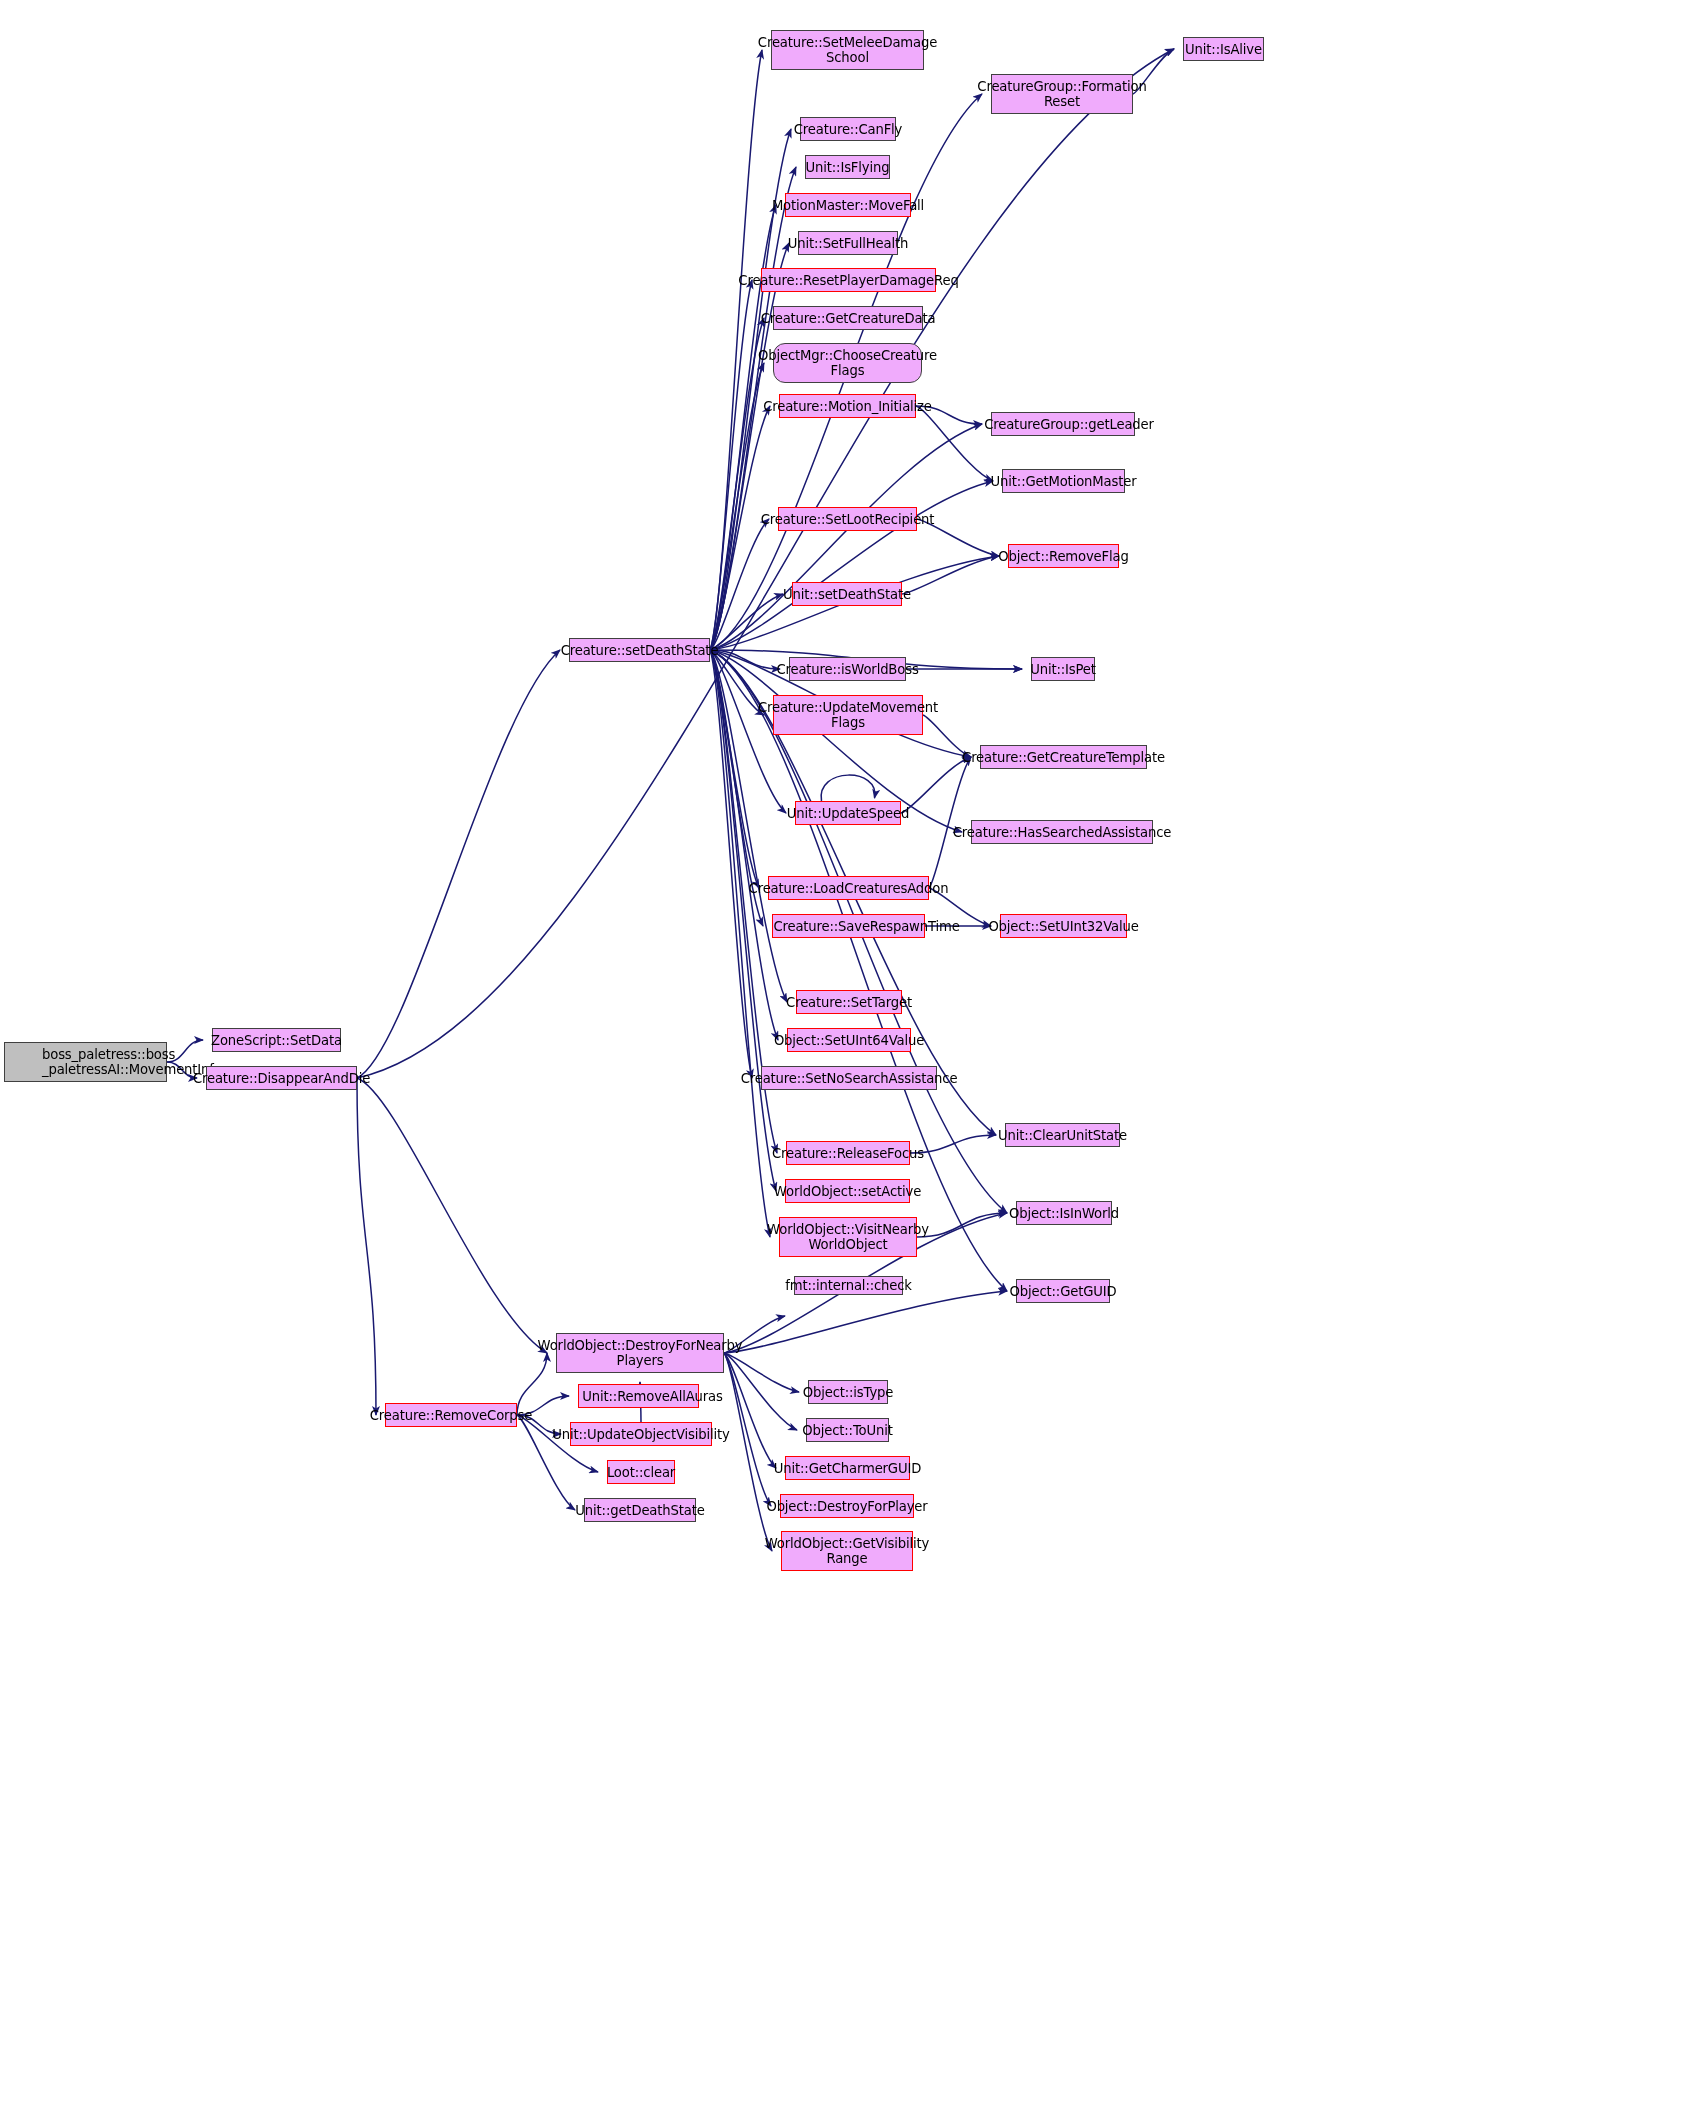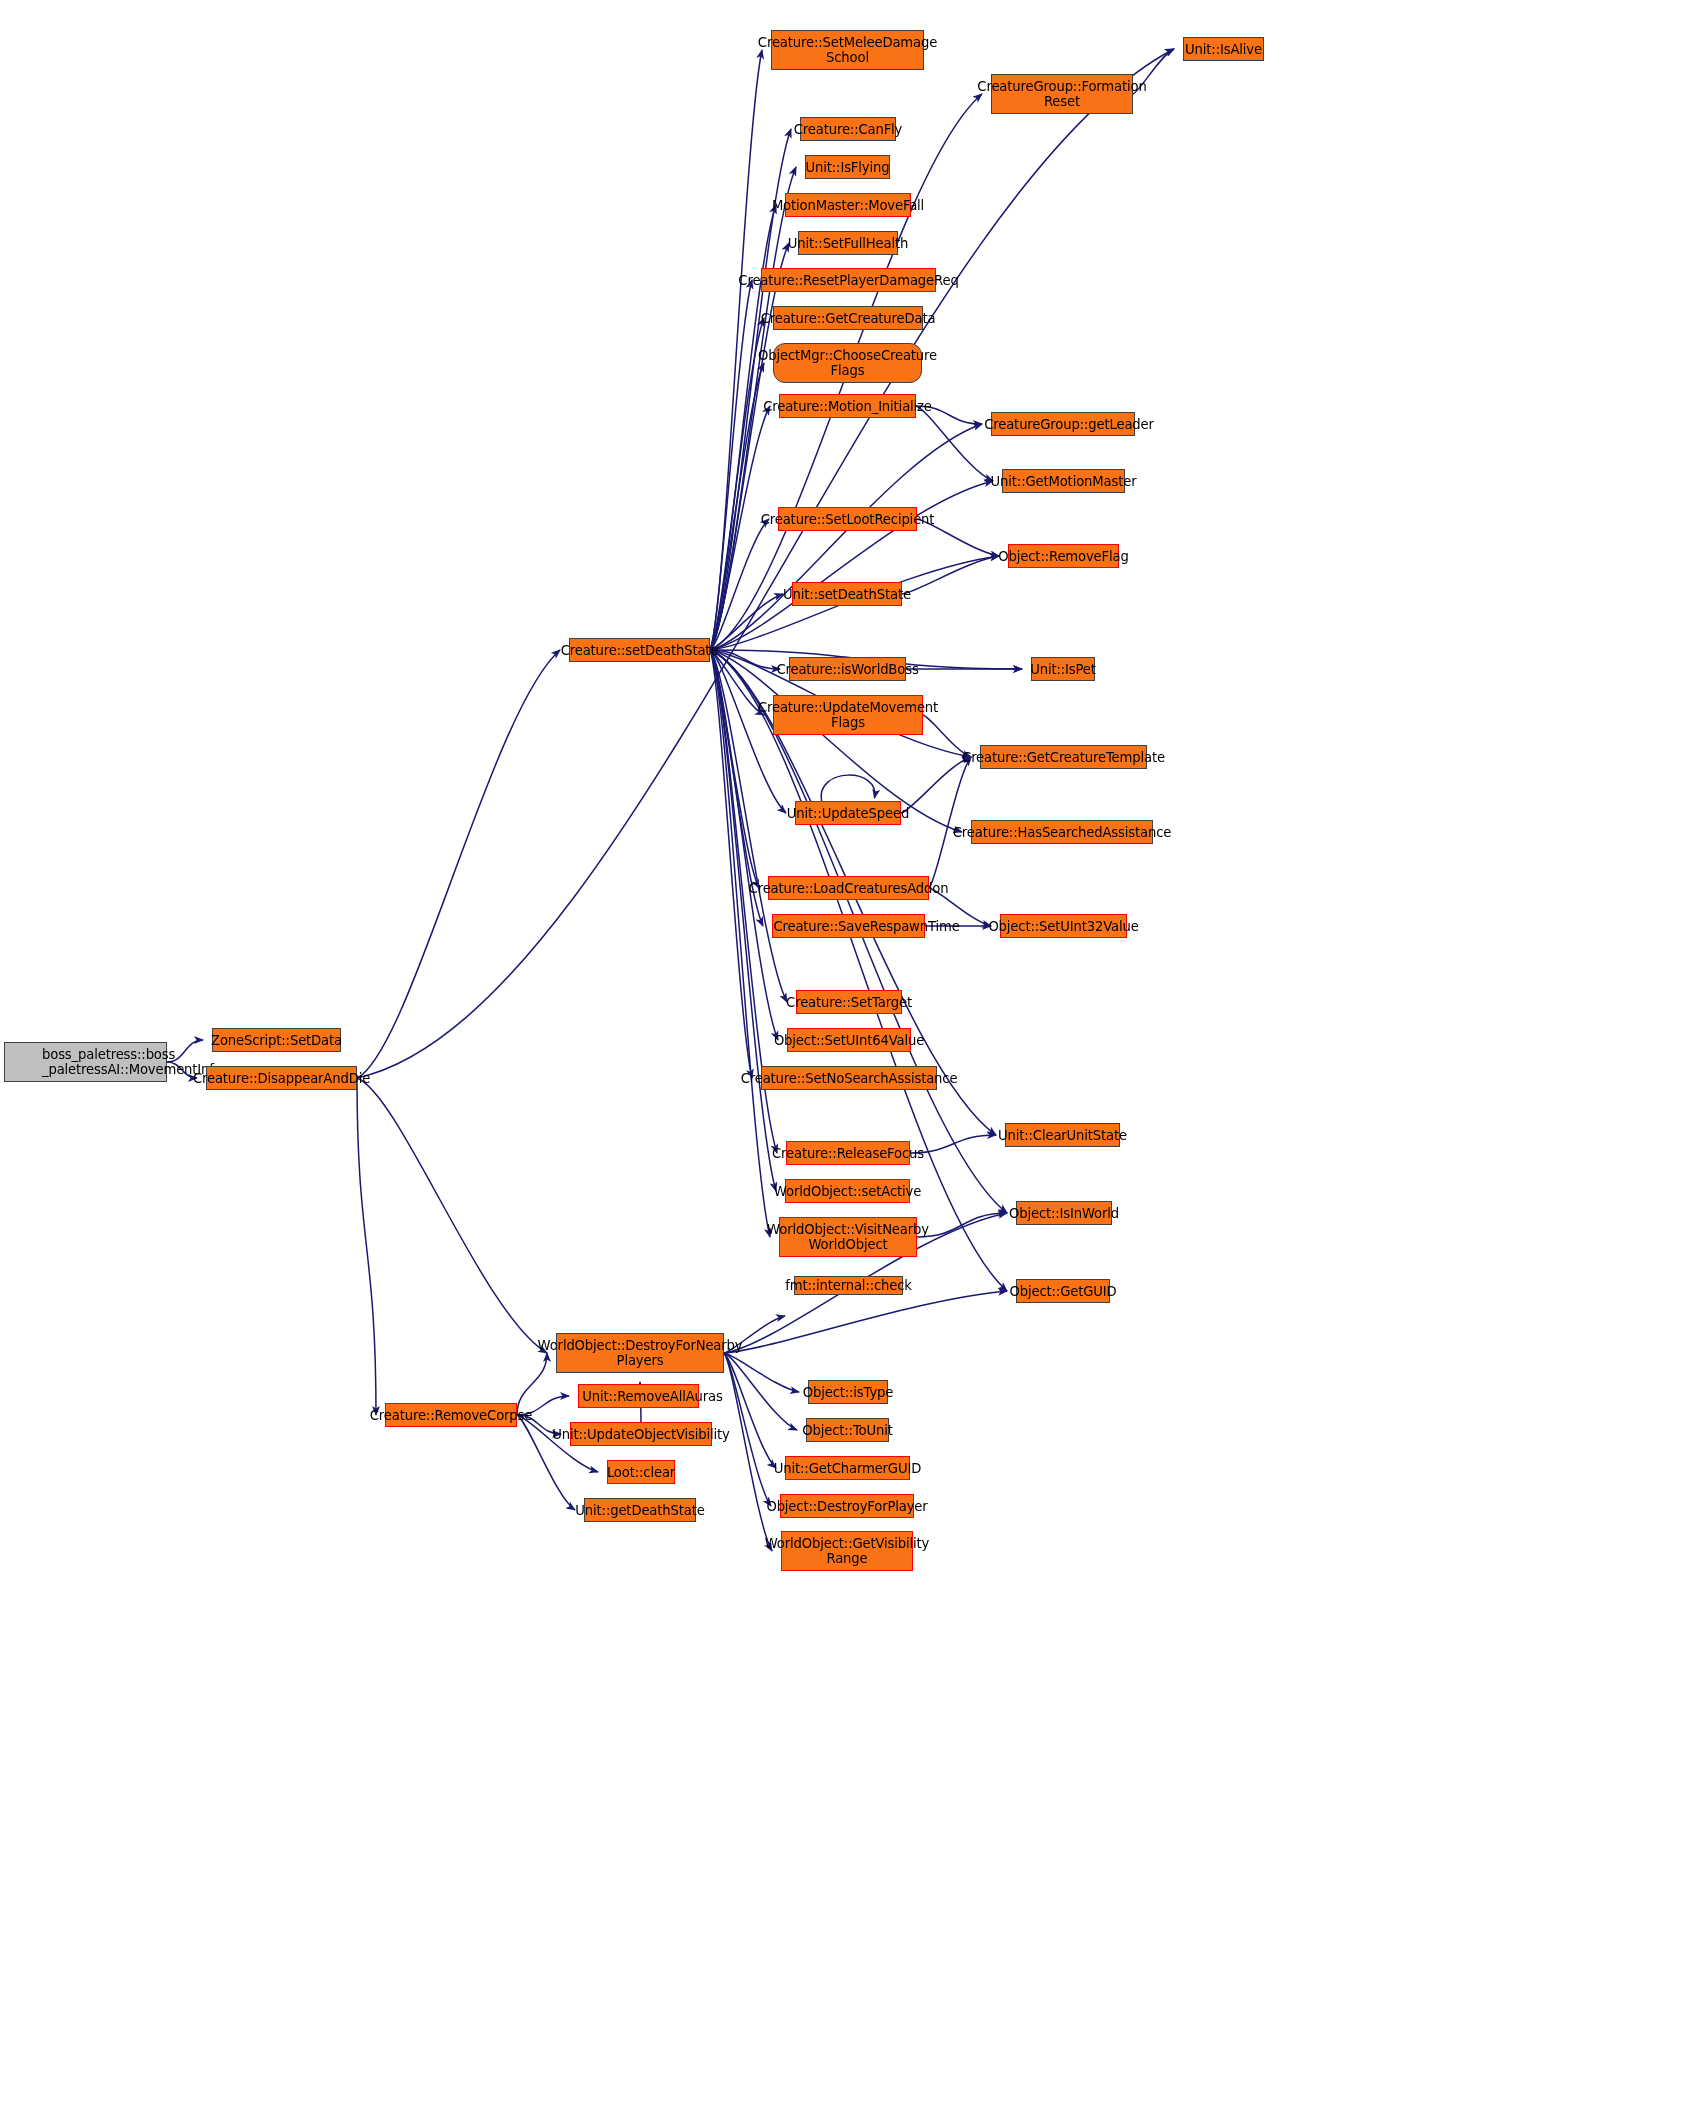--- a/index.html
+++ b/index.html
@@ -24,21 +24,21 @@
     height: 2103px;
     pointer-events: none;
   }
   .node {
     position: absolute;
     box-sizing: border-box;
     display: flex;
     align-items: center;
     justify-content: center;
     text-align: center;
-    background: #f97316;
+    background: #f0abfc;
     border: 1.3px solid #404040;
     color: #000000;
     font-size: 13.2px;
     line-height: 15px;
     letter-spacing: -0.15px;
     white-space: pre-line;
     padding: 1px 4px;
     z-index: 5;
   }
   .node.red {

